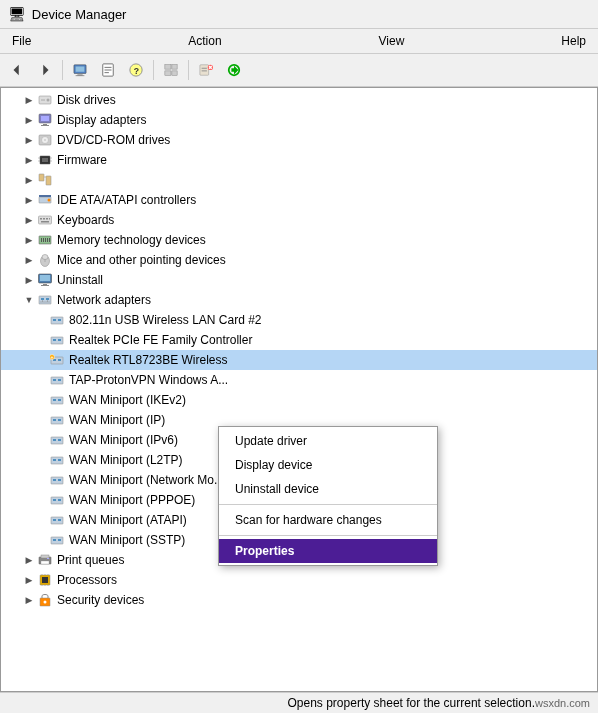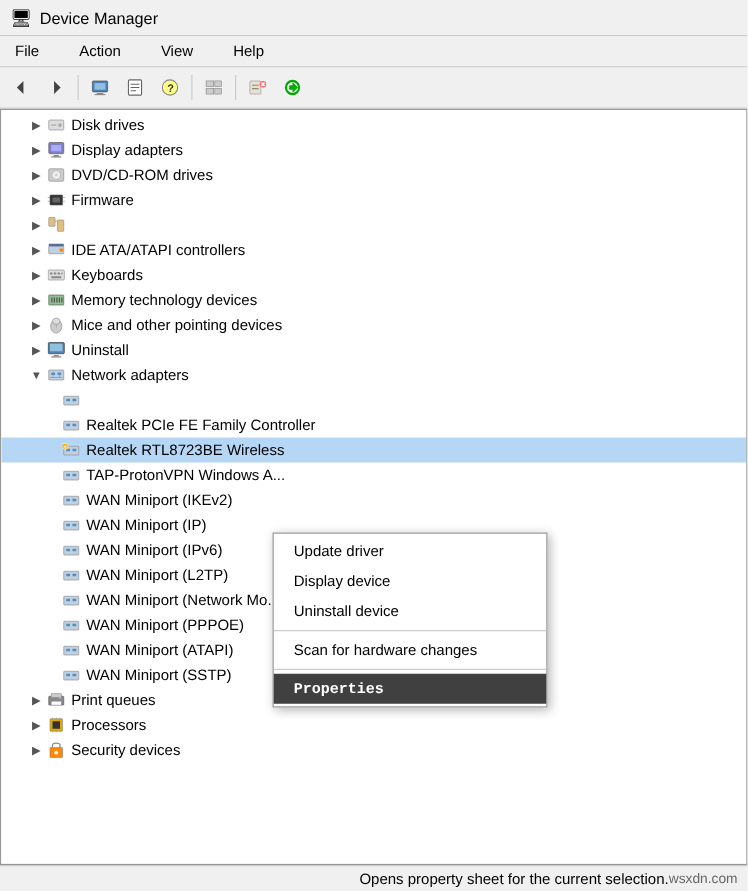--- a/index.html
+++ b/index.html
@@ -24,20 +24,21 @@
     .title-bar-text {
       font-size: 13px;
       font-weight: normal;
     }
     .menu-bar {
       background: #f0f0f0;
       padding: 2px 4px;
       display: flex;
       gap: 16px;
       border-bottom: 1px solid #ccc;
+      justify-content: space-between;
     }
     .menu-item {
       padding: 3px 8px;
       cursor: pointer;
       font-size: 12px;
     }
     .toolbar {
       background: #f0f0f0;
       padding: 3px 4px;
       display: flex;
@@ -127,24 +128,23 @@
       padding: 2px 0;
     }
     .context-menu-item {
       padding: 5px 16px;
       cursor: pointer;
       font-size: 12px;
       display: flex;
       align-items: center;
     }
     .context-menu-item.active {
-      background: #404040;
+      background: #4c1d95;
       color: white;
       font-weight: bold;
-      font-family: Liberation Mono, monospace;
     }
     .context-menu-separator {
       height: 1px;
       background: #ccc;
       margin: 3px 0;
     }
     .status-bar {
       background: #f0f0f0;
       border-top: 1px solid #ccc;
       padding: 3px 8px;
@@ -391,20 +391,21 @@
 
     <div class="tree-item indent-2">
       <span class="expand-icon" style="width:8px;"></span>
       <span class="device-icon">
         <svg width="14" height="14" viewBox="0 0 14 14">
             <rect x="1" y="4" width="12" height="7" rx="0.5" fill="#c0d0e0" stroke="#888" stroke-width="0.5"></rect>
             <rect x="3" y="6" width="3" height="2" fill="#5090c0"></rect>
             <rect x="8" y="6" width="3" height="2" fill="#5090c0"></rect>
           </svg>
       </span>
+      <span class="tree-label">802.11n USB Wireless LAN Card #2</span>
     </div>
 
     <div class="tree-item indent-2">
       <span class="expand-icon" style="width:8px;"></span>
       <span class="device-icon">
         <svg width="14" height="14" viewBox="0 0 14 14">
             <rect x="1" y="4" width="12" height="7" rx="0.5" fill="#c0d0e0" stroke="#888" stroke-width="0.5"></rect>
             <rect x="3" y="6" width="3" height="2" fill="#5090c0"></rect>
             <rect x="8" y="6" width="3" height="2" fill="#5090c0"></rect>
           </svg>

